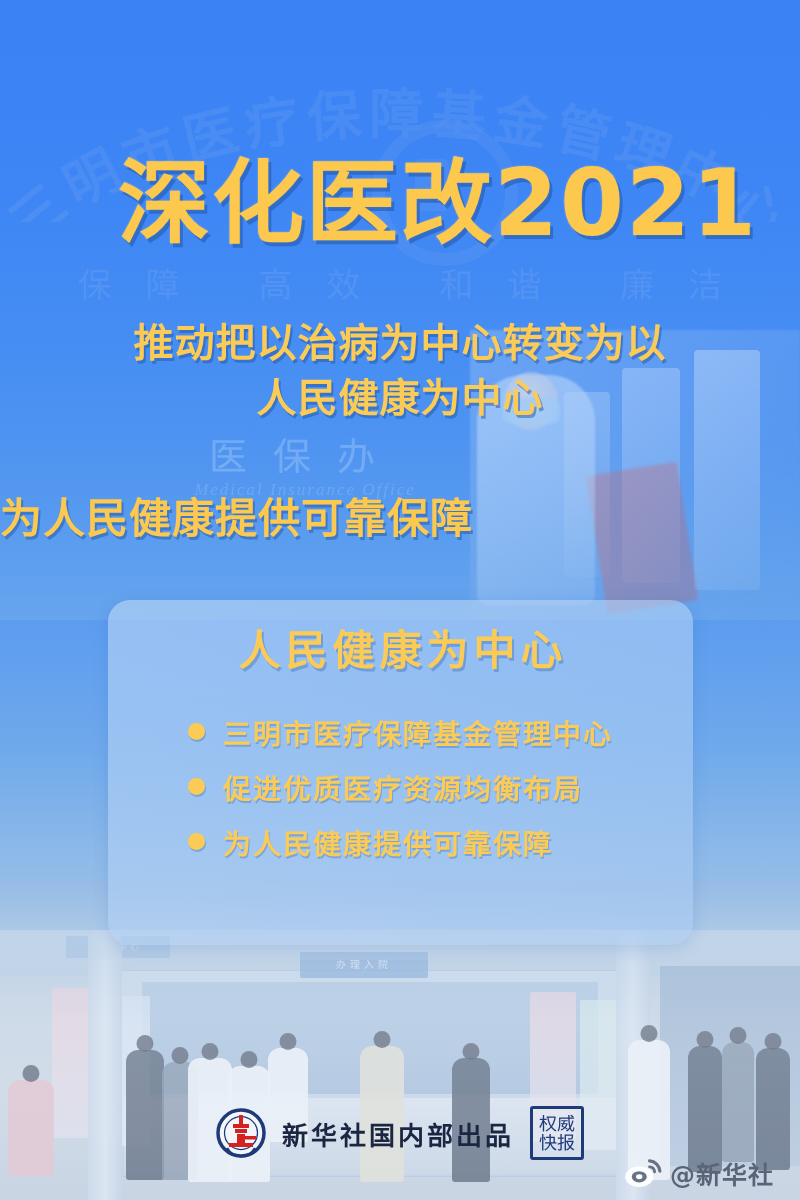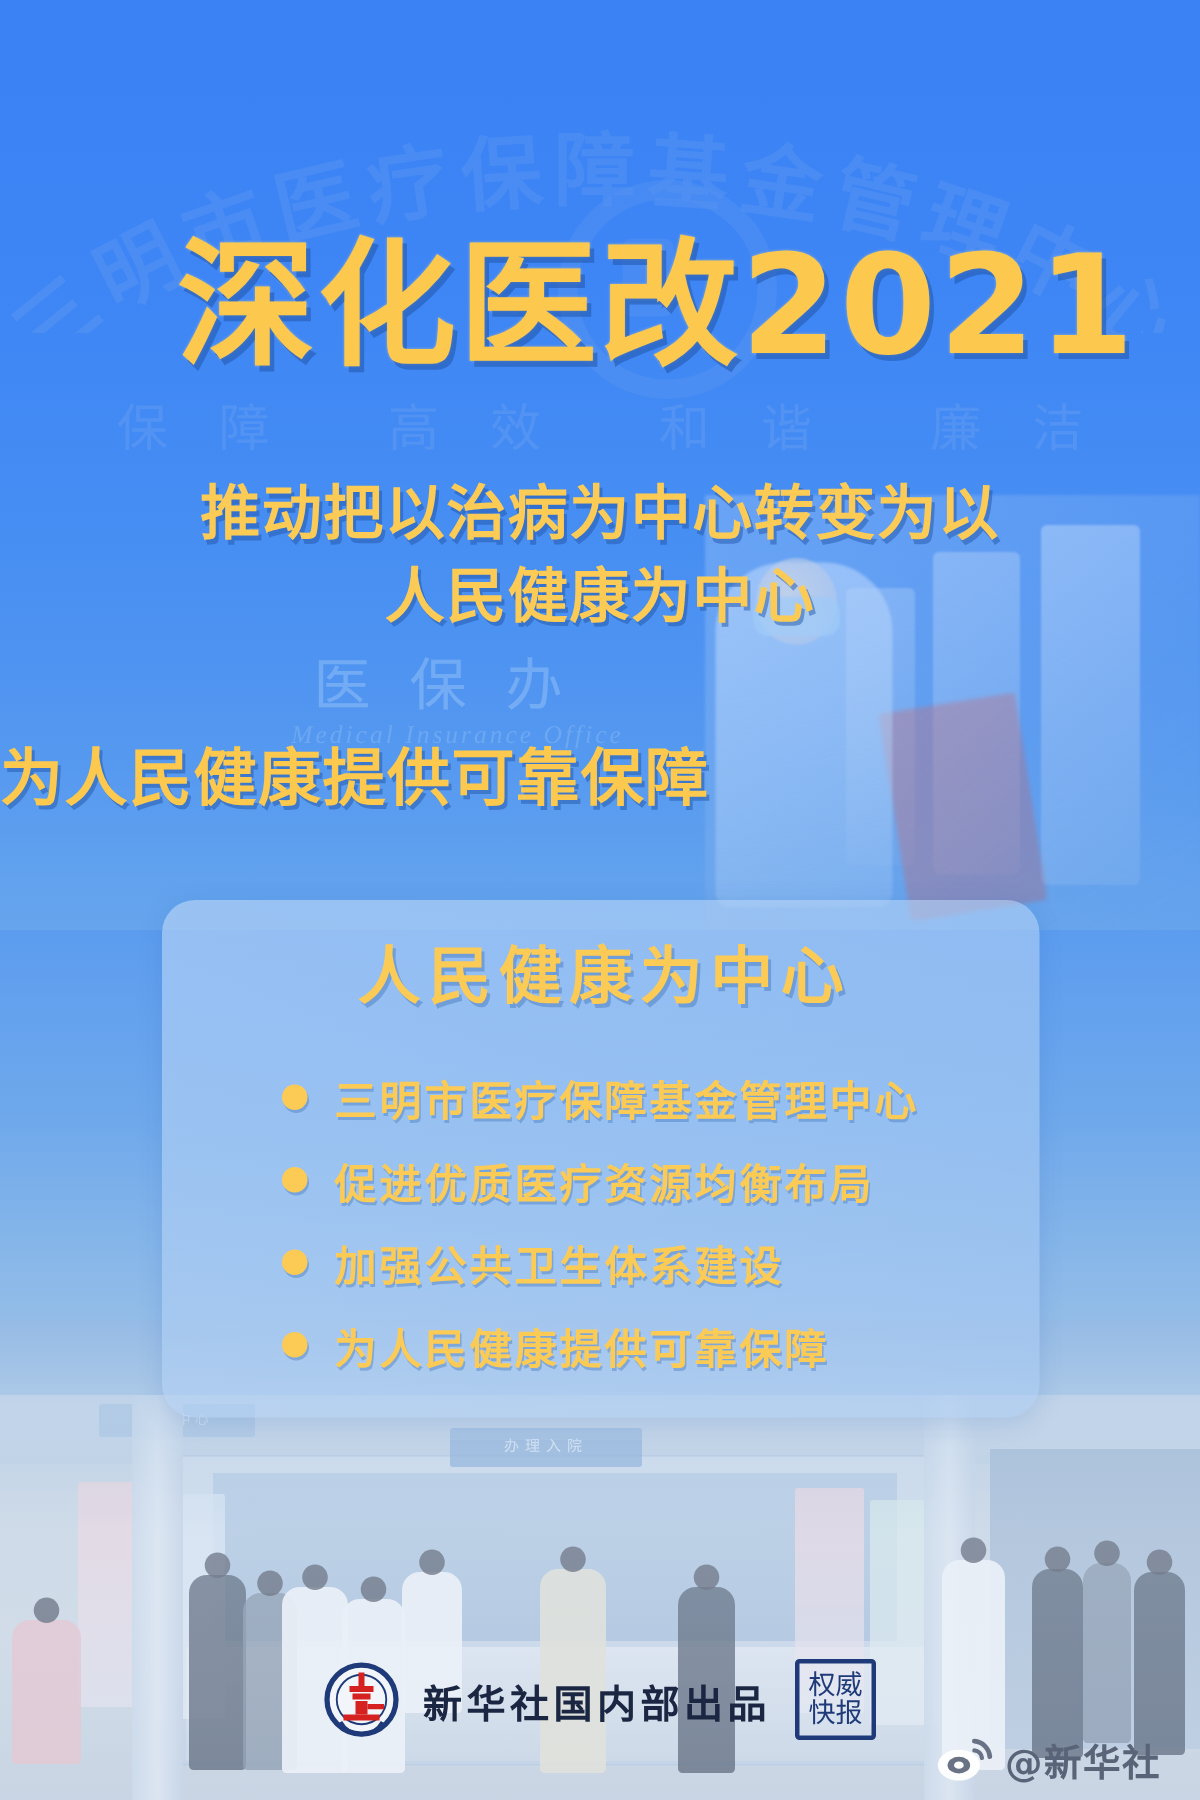--- a/index.html
+++ b/index.html
@@ -337,24 +337,20 @@
     <div class="card">
       <div class="card-title">人民健康为中心</div>
       <div class="task-list">
         <div class="task-row">
           <span class="dot"></span>
           <span class="task-text">三明市医疗保障基金管理中心</span>
         </div>
         <div class="task-row">
           <span class="dot"></span>
           <span class="task-text">促进优质医疗资源均衡布局</span>
-        </div>
-        <div class="task-row">
-          <span class="dot"></span>
-          <span class="task-text">加强公共卫生体系建设</span>
         </div>
         <div class="task-row">
           <span class="dot"></span>
           <span class="task-text">为人民健康提供可靠保障</span>
         </div>
       </div>
     </div>
 
     <div class="footer">
       <div class="xh-logo">

